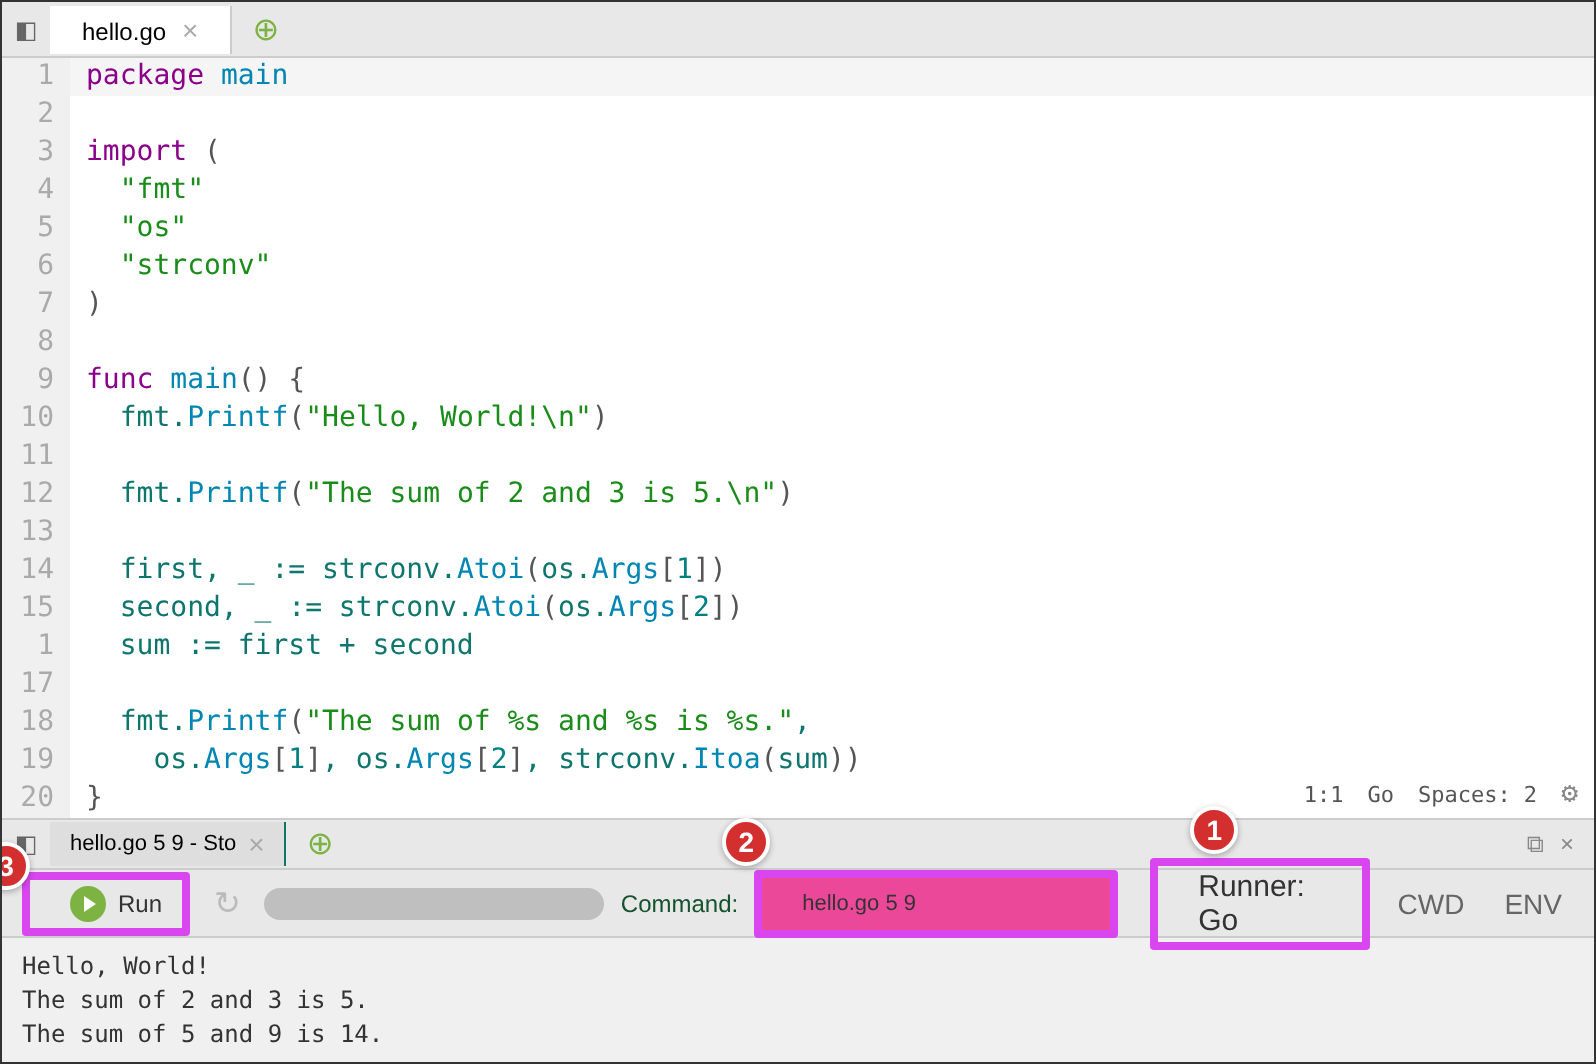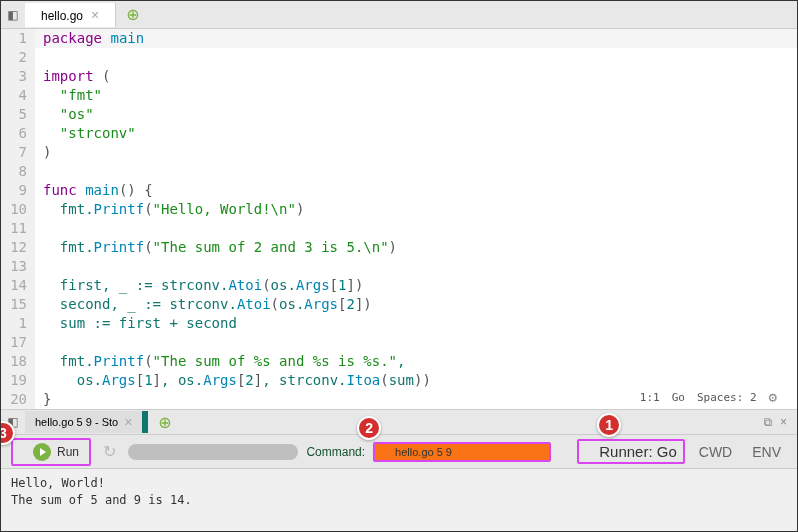--- a/index.html
+++ b/index.html
@@ -19,40 +19,40 @@
     .current-line { background: #f5f5f5; position: absolute; left: 0; right: 0; height: 19px; z-index: 0; }
     .line span { position: relative; z-index: 1; }
     
     .kw { color: #8B008B; }
     .str { color: #1a8c1a; }
     .ident { color: #0086b3; }
     .pkg { color: #008080; }
     .paren { color: #555; }
     .plain { color: #0f766e; }
     
-    .status-bar { position: absolute; bottom: 0; right: 12px; display: flex; gap: 12px; padding: 2px 8px; font-size: 11px; color: #555; align-items: flex-end; background: #fff; }
+    .status-bar { position: absolute; bottom: 0; right: 0; display: flex; gap: 12px; padding: 2px 8px; font-size: 11px; color: #555; align-items: flex-end; background: #fff; }
     .gear { font-size: 14px; color: #888; }
     
     .runner-tab-bar { display: flex; align-items: center; background: #e8e8e8; height: 26px; border-top: 1px solid #ccc; border-bottom: 1px solid #ccc; }
-    .runner-tab { background: #dedede; padding: 3px 10px; display: flex; align-items: center; gap: 6px; font-size: 11px; border-right: 6px solid #0f766e; }
+    .runner-tab { background: #dedede; padding: 3px 10px; display: flex; align-items: center; gap: 6px; font-size: 11px; border-right: 1px solid #0f766e; }
     .runner-tab-right { margin-left: auto; display: flex; gap: 8px; padding-right: 10px; color: #888; }
     
     .runner-toolbar { display: flex; align-items: center; background: #e8e8e8; height: 34px; padding: 0 10px; gap: 8px; border-bottom: 1px solid #ccc; }
     .run-btn { display: flex; align-items: center; gap: 6px; padding: 3px 10px; font-size: 12px; color: #333; }
     .play-icon { width: 18px; height: 18px; border-radius: 50%; background: #7cb342; display: flex; align-items: center; justify-content: center; }
     .play-triangle { width: 0; height: 0; border-left: 6px solid white; border-top: 4px solid transparent; border-bottom: 4px solid transparent; margin-left: 2px; }
     .reload-icon { color: #bbb; font-size: 16px; padding: 0 4px; }
     .progress-track { flex: 0 0 170px; height: 16px; background: #bfbfbf; border-radius: 8px; }
     .cmd-label { font-size: 12px; color: #14532d; }
-    .cmd-input { flex: 0 0 190px; height: 20px; background: #f97316; border-radius: 10px; border: none; padding: 0 12px; font-size: 11px; color: #333; outline: none; }
+    .cmd-input { flex: 0 0 190px; height: 34px; background: #ec4899; border-radius: 10px; border: none; padding: 0 12px; font-size: 11px; color: #333; outline: none; }
     .toolbar-spacer { flex: 1; }
     .runner-label { font-size: 15px; color: #333; padding: 2px 6px; }
     .toolbar-txt { font-size: 14px; color: #666; padding: 0 6px; }
     
-    .red-box { border: 2px solid #d946ef; border-radius: 2px; padding-left: 20px; }
+    .red-box { border: 4px solid #d946ef; border-radius: 2px; padding-left: 20px; }
     .red-callout { position: absolute; width: 24px; height: 24px; background: #d32f2f; border-radius: 50%; color: white; display: flex; align-items: center; justify-content: center; font-weight: bold; font-size: 14px; z-index: 10; border: 2px solid white; box-shadow: 0 1px 3px rgba(0,0,0,0.3); }
     
     .terminal-output { background: #f0f0f0; padding: 6px 10px; font-family: 'Consolas', monospace; font-size: 12px; line-height: 17px; color: #333; height: 80px; }
   </style>
 </head>
 <body>
 
 <div class="top-tab-bar">
   <div class="tab-icon-left">◧</div>
   <div class="editor-tab">
@@ -148,14 +148,15 @@
   <div style="position:relative;">
     <div class="red-callout" style="left:20px; top:-26px;">1</div>
     <div class="runner-label red-box">Runner: Go</div>
   </div>
   <span class="toolbar-txt">CWD</span>
   <span class="toolbar-txt">ENV</span>
 </div>
 
 <div class="terminal-output" id="terminal">
     <div>Hello, World!</div>
+    <div>The sum of 2 and 3 is 5.</div>
     <div>The sum of 5 and 9 is 14.</div>
   </div>
 
 </body></html>

